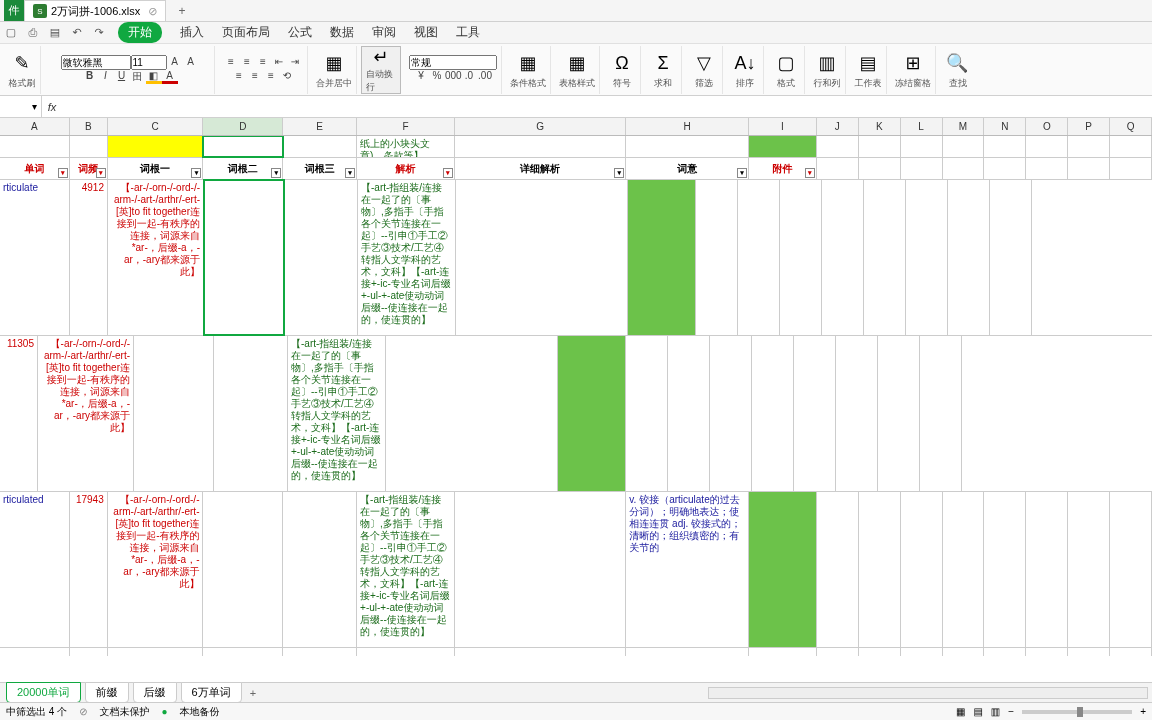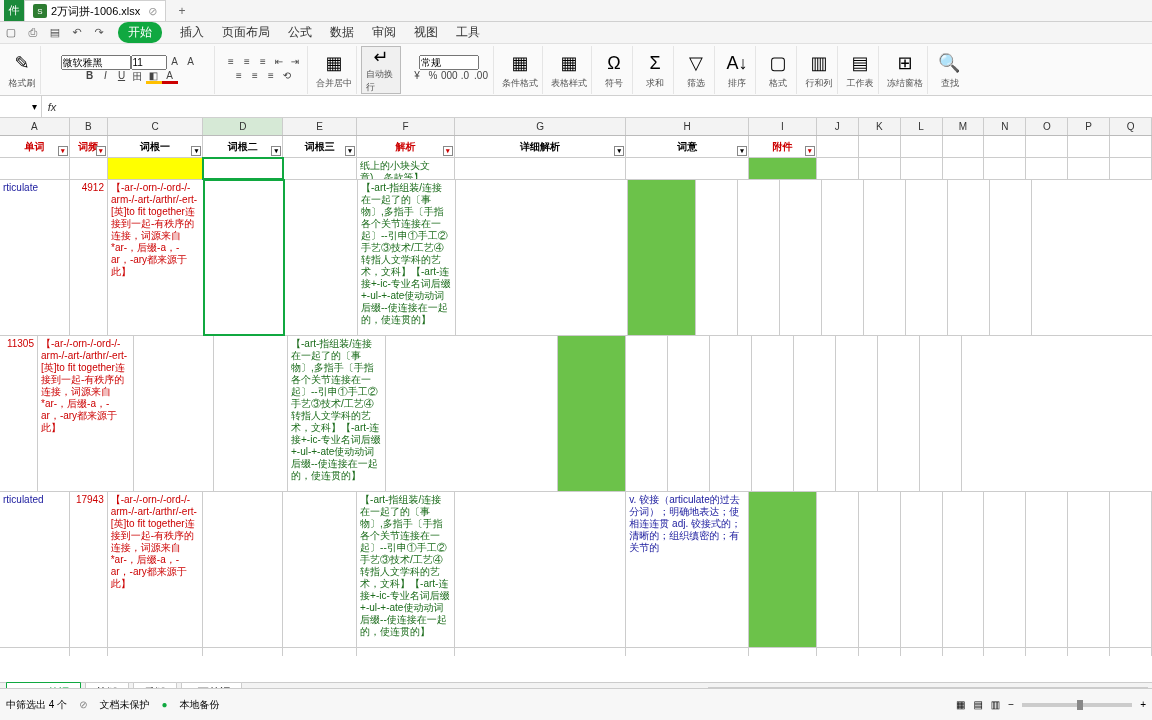--- a/index.html
+++ b/index.html
@@ -55,33 +55,33 @@
 .yellow-cell { background: #ffff00; }
 .green-cell { background: #6cc24a; }
 .sel-cell { outline: 2px solid #10a840; outline-offset: -1px; background: #fff; }
 
 .wA { width: 70px; } .wB { width: 38px; } .wC { width: 96px; }
 .wD { width: 80px; } .wE { width: 74px; } .wF { width: 98px; }
 .wG { width: 172px; } .wH { width: 123px; } .wI { width: 68px; }
 .wN { width: 42px; }
 
 .data-row .cell { vertical-align: top; }
-.red-text { color: #c00; }
+.red-text { color: #c00; text-align: right; }
 .blue-text { color: #2020a0; }
 .green-text { color: #1a6b1a; }
 
 
 .sheettabs { position: absolute; bottom: 18px; left: 0; right: 0; height: 20px; background: #f3f3f3; border-top: 1px solid #ccc; display: flex; align-items: center; padding: 0 6px; gap: 4px; }
 .sheettab { padding: 2px 10px; font-size: 11px; border: 1px solid #ccc; background: #fff; border-radius: 0 0 4px 4px; }
 .sheettab.active { border-color: #10a840; color: #10a840; }
 .sheet-add { margin-left: 4px; color: #666; }
 .hscroll { position: absolute; right: 4px; width: 440px; height: 12px; background: #eee; border: 1px solid #ccc; }
 
 
-.status { position: absolute; bottom: 0; left: 0; right: 0; height: 32px; background: #f7f7f7; border-top: 1px solid #ccc; display: flex; align-items: center; padding: 8px 6px; font-size: 10px; gap: 12px; }
+.status { position: absolute; bottom: 0; left: 0; right: 0; height: 18px; background: #f7f7f7; border-top: 1px solid #ccc; display: flex; align-items: center; padding: 8px 6px; font-size: 10px; gap: 12px; }
 .status .right { margin-left: auto; display: flex; align-items: center; gap: 8px; }
 .zoom-slider { width: 110px; height: 4px; background: #ccc; position: relative; }
 .zoom-slider::after { content: ""; position: absolute; left: 50%; top: -3px; width: 6px; height: 10px; background: #888; }
 </style>
 </head>
 <body>
 
 <div class="titlebar">
   <div style="width:20px;font-size:11px;color:#fff;background:#1b8a3a;height:100%;display:flex;align-items:center;justify-content:center">件</div>
   <div class="tab-file">
@@ -149,21 +149,21 @@
   <div class="ribbon-group">
     <div class="ribbon-big">▦</div>
     <div class="ribbon-label">合并居中</div>
   </div>
   <div class="ribbon-group highlight-group" style="width:40px">
     <div class="ribbon-big">↵</div>
     <div class="ribbon-label">自动换行</div>
   </div>
   <div class="ribbon-group">
     <div class="ribbon-row">
-        <input style="width: 60px; font-size: 10px;" value="常规">
+        <input style="width: 88px; font-size: 10px;" value="常规">
       </div>
     <div class="ribbon-row">
       <span class="btn-icon">¥</span>
       <span class="btn-icon">%</span>
       <span class="btn-icon">000</span>
       <span class="btn-icon">.0</span>
       <span class="btn-icon">.00</span>
     </div>
   </div>
   <div class="ribbon-group">
@@ -234,77 +234,77 @@
     <div class="ch wN">L</div>
     <div class="ch wN">M</div>
     <div class="ch wN">N</div>
     <div class="ch wN">O</div>
     <div class="ch wN">P</div>
     <div class="ch wN">Q</div>
   </div>
 
   <div class="grid-body">
 
-    <div class="row header-row">
-      <div class="cell hcell hred wA">
-          <span>单词</span>
-          <span class="dd">▾</span>
-        </div>
-      <div class="cell hcell hred wB">
-          <span>词频</span>
-          <span class="dd">▾</span>
-        </div>
-      <div class="cell hcell wC">
-          <span>词根一</span>
-          <span class="dd">▾</span>
-        </div>
-      <div class="cell hcell wD">
-          <span>词根二</span>
-          <span class="dd">▾</span>
-        </div>
-      <div class="cell hcell wE">
-          <span>词根三</span>
-          <span class="dd">▾</span>
-        </div>
-      <div class="cell hcell hred wF">
-          <span>解析</span>
-          <span class="dd">▾</span>
-        </div>
-      <div class="cell hcell wG">
-          <span>详细解析</span>
-          <span class="dd">▾</span>
-        </div>
-      <div class="cell hcell wH">
-          <span>词意</span>
-          <span class="dd">▾</span>
-        </div>
-      <div class="cell hcell hred wI">
-          <span>附件</span>
-          <span class="dd">▾</span>
-        </div>
-      <div class="cell wN"></div>
-        <div class="cell wN"></div>
-        <div class="cell wN"></div>
-        <div class="cell wN"></div>
-        <div class="cell wN"></div>
-        <div class="cell wN"></div>
-        <div class="cell wN"></div>
-        <div class="cell wN"></div>
-    </div>
-
     <div class="row" style="height:22px">
       <div class="cell wA"></div>
       <div class="cell wB"></div>
       <div class="cell wC yellow-cell"></div>
       <div class="cell wD sel-cell"></div>
       <div class="cell wE"></div>
       <div class="cell wF green-text">纸上的小块头文章)，条款等】</div>
       <div class="cell wG"></div>
       <div class="cell wH"></div>
       <div class="cell wI green-cell"></div>
+      <div class="cell wN"></div>
+        <div class="cell wN"></div>
+        <div class="cell wN"></div>
+        <div class="cell wN"></div>
+        <div class="cell wN"></div>
+        <div class="cell wN"></div>
+        <div class="cell wN"></div>
+        <div class="cell wN"></div>
+    </div>
+
+    <div class="row header-row">
+      <div class="cell hcell hred wA">
+          <span>单词</span>
+          <span class="dd">▾</span>
+        </div>
+      <div class="cell hcell hred wB">
+          <span>词频</span>
+          <span class="dd">▾</span>
+        </div>
+      <div class="cell hcell wC">
+          <span>词根一</span>
+          <span class="dd">▾</span>
+        </div>
+      <div class="cell hcell wD">
+          <span>词根二</span>
+          <span class="dd">▾</span>
+        </div>
+      <div class="cell hcell wE">
+          <span>词根三</span>
+          <span class="dd">▾</span>
+        </div>
+      <div class="cell hcell hred wF">
+          <span>解析</span>
+          <span class="dd">▾</span>
+        </div>
+      <div class="cell hcell wG">
+          <span>详细解析</span>
+          <span class="dd">▾</span>
+        </div>
+      <div class="cell hcell wH">
+          <span>词意</span>
+          <span class="dd">▾</span>
+        </div>
+      <div class="cell hcell hred wI">
+          <span>附件</span>
+          <span class="dd">▾</span>
+        </div>
       <div class="cell wN"></div>
         <div class="cell wN"></div>
         <div class="cell wN"></div>
         <div class="cell wN"></div>
         <div class="cell wN"></div>
         <div class="cell wN"></div>
         <div class="cell wN"></div>
         <div class="cell wN"></div>
     </div>
 

